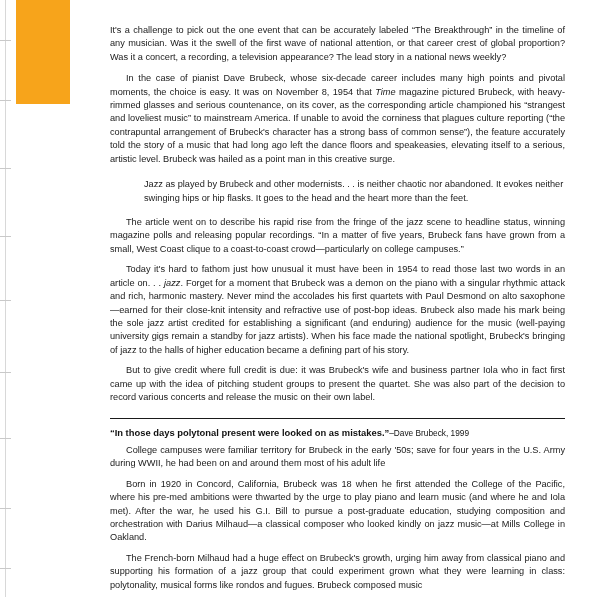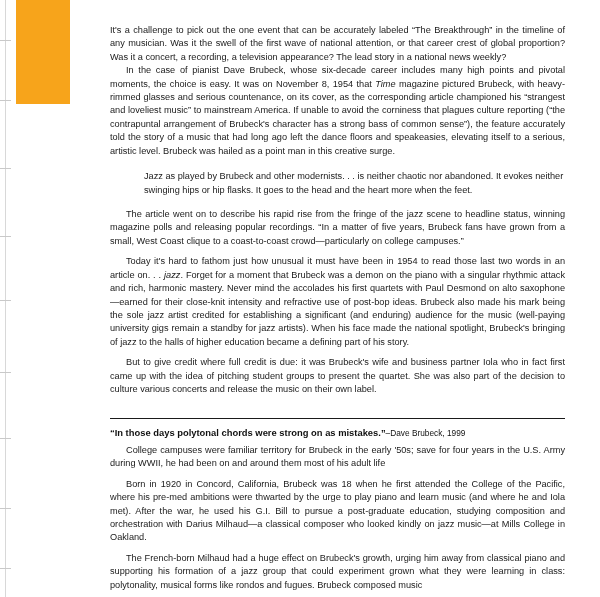--- a/index.html
+++ b/index.html
@@ -56,21 +56,21 @@
     font-size: 9.2px;
     line-height: 13.4px;
     text-align: justify;
     text-justify: inter-word;
     color: #1a1a1a;
   }
   p.indent {
     text-indent: 16px;
   }
   p + p {
-    margin-top: 0px;
+    margin-top: 8px;
   }
   .gap {
     height: 11px;
   }
   .gap-sm {
     height: 7px;
   }
   .blockquote {
     margin: 0;
     padding: 0 0 0 34px;
@@ -126,35 +126,35 @@
   <div class="edge-tick" style="top:438px;"></div>
   <div class="edge-tick" style="top:508px;"></div>
   <div class="edge-tick" style="top:568px;"></div>
 
   <div class="content">
     <p>It's a challenge to pick out the one event that can be accurately labeled “The Breakthrough” in the timeline of any musician. Was it the swell of the first wave of national attention, or that career crest of global proportion? Was it a concert, a recording, a television appearance? The lead story in a national news weekly?</p>
     <p class="indent">In the case of pianist Dave Brubeck, whose six-decade career includes many high points and pivotal moments, the choice is easy. It was on November 8, 1954 that <span class="italic">Time</span> magazine pictured Brubeck, with heavy-rimmed glasses and serious countenance, on its cover, as the corresponding article championed his “strangest and loveliest music” to mainstream America. If unable to avoid the corniness that plagues culture reporting (“the contrapuntal arrangement of Brubeck's character has a strong bass of common sense”), the feature accurately told the story of a music that had long ago left the dance floors and speakeasies, elevating itself to a serious, artistic level. Brubeck was hailed as a point man in this creative surge.</p>
 
     <div class="gap"></div>
 
-    <p class="blockquote">Jazz as played by Brubeck and other modernists. . . is neither chaotic nor abandoned. It evokes neither swinging hips or hip flasks. It goes to the head and the heart more when the feet.</p>
+    <p class="blockquote">Jazz as played by Brubeck and other modernists. . . is neither chaotic nor abandoned. It evokes neither swinging hips or hip flasks. It goes to the head and the heart more than the feet.</p>
 
     <div class="gap"></div>
 
     <p class="indent">The article went on to describe his rapid rise from the fringe of the jazz scene to headline status, winning magazine polls and releasing popular recordings. “In a matter of five years, Brubeck fans have grown from a small, West Coast clique to a coast-to-coast crowd—particularly on college campuses.”</p>
     <div class="gap-sm"></div>
     <p class="indent">Today it's hard to fathom just how unusual it must have been in 1954 to read those last two words in an article on. . . <span class="italic">jazz</span>. Forget for a moment that Brubeck was a demon on the piano with a singular rhythmic attack and rich, harmonic mastery. Never mind the accolades his first quartets with Paul Desmond on alto saxophone—earned for their close-knit intensity and refractive use of post-bop ideas. Brubeck also made his mark being the sole jazz artist credited for establishing a significant (and enduring) audience for the music (well-paying university gigs remain a standby for jazz artists). When his face made the national spotlight, Brubeck's bringing of jazz to the halls of higher education became a defining part of his story.</p>
     <div class="gap-sm"></div>
-    <p class="indent">But to give credit where full credit is due: it was Brubeck's wife and business partner Iola who in fact first came up with the idea of pitching student groups to present the quartet. She was also part of the decision to culture various concerts and release the music on their own label.</p>
+    <p class="indent">But to give credit where full credit is due: it was Brubeck's wife and business partner Iola who in fact first came up with the idea of pitching student groups to present the quartet. She was also part of the decision to record various concerts and release the music on their own label.</p>
   </div>
 
   <div class="pullquote-rule"></div>
 
   <div class="pullquote">
-    <span>“In those days polytonal chords were strong on as mistakes.”</span><span class="attrib">–Dave Brubeck, 1999</span>
+    <span>“In those days polytonal present were looked on as mistakes.”</span><span class="attrib">–Dave Brubeck, 1999</span>
   </div>
 
   <div class="lower">
     <p class="indent">College campuses were familiar territory for Brubeck in the early '50s; save for four years in the U.S. Army during WWII, he had been on and around them most of his adult life</p>
     <div class="gap-sm"></div>
     <p class="indent">Born in 1920 in Concord, California, Brubeck was 18 when he first attended the College of the Pacific, where his pre-med ambitions were thwarted by the urge to play piano and learn music (and where he and Iola met). After the war, he used his G.I. Bill to pursue a post-graduate education, studying composition and orchestration with Darius Milhaud—a classical composer who looked kindly on jazz music—at Mills College in Oakland.</p>
     <div class="gap-sm"></div>
     <p class="indent">The French-born Milhaud had a huge effect on Brubeck's growth, urging him away from classical piano and supporting his formation of a jazz group that could experiment grown what they were learning in class: polytonality, musical forms like rondos and fugues. Brubeck composed music</p>
   </div>
 

